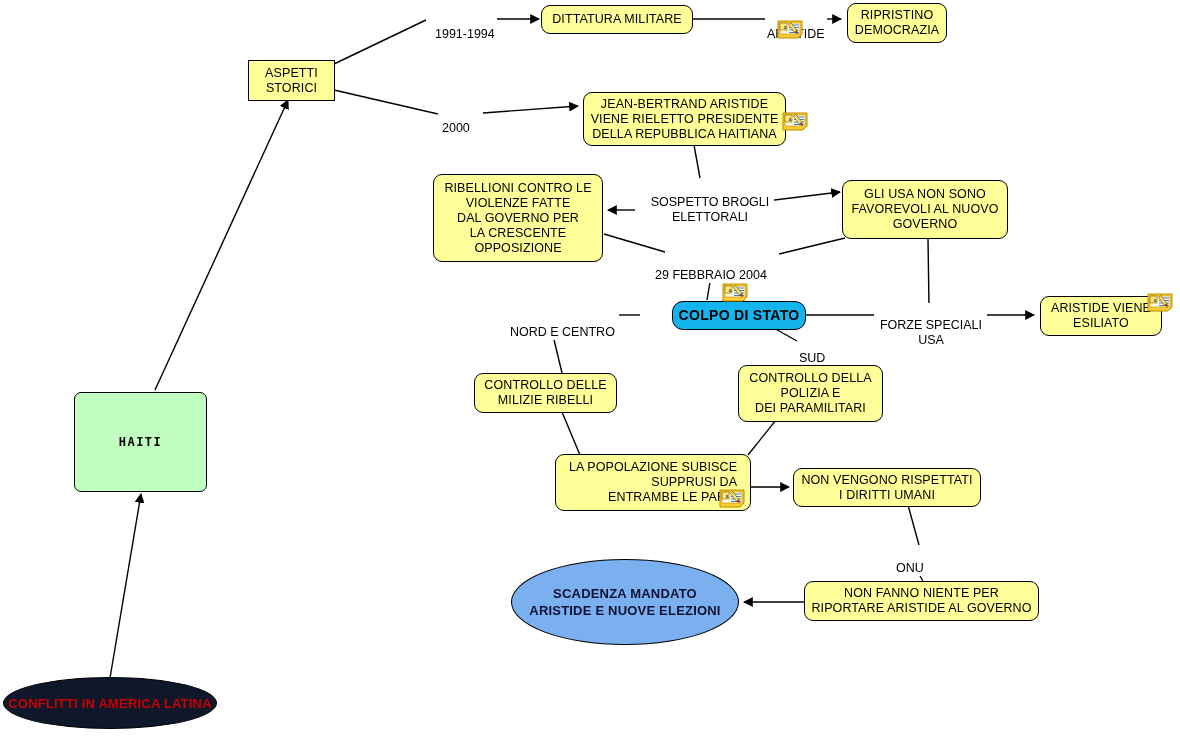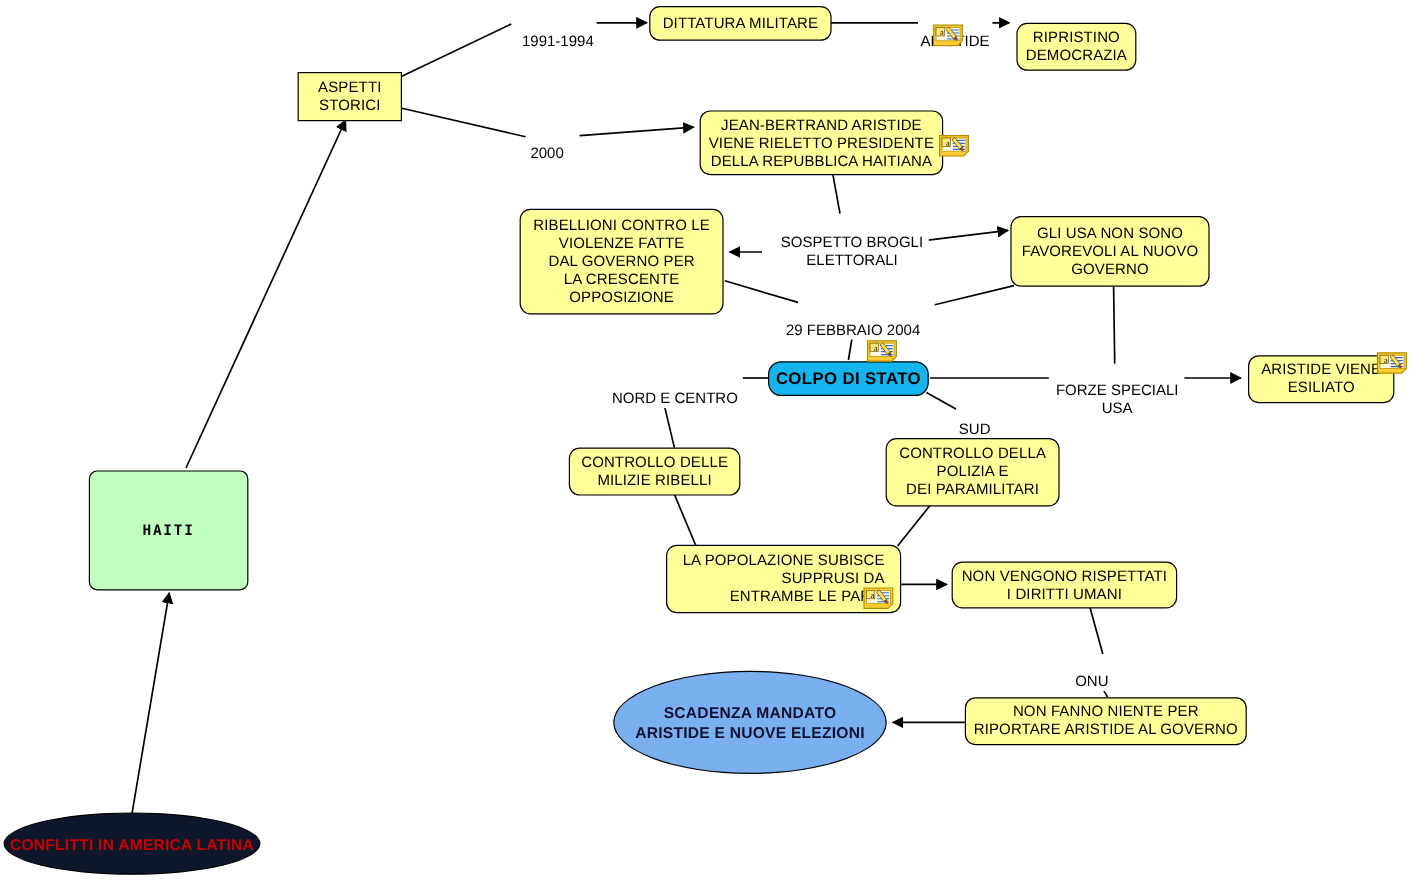--- a/index.html
+++ b/index.html
@@ -40,20 +40,21 @@
     z-index: 5;
   }
   .node.rounded { border-radius: 9px; }
   .node.rect { border-radius: 0; }
   .node.cyan {
     background: #14b4ef;
     font-weight: bold;
     font-size: 14px;
     border-radius: 11px;
     letter-spacing: 0.3px;
+    margin-left: 32px;
   }
   .node.green {
     background: #c0ffc0;
     border-radius: 7px;
     font-family: "DejaVu Sans Mono", "Liberation Mono", monospace;
     font-weight: bold;
     font-size: 12px;
     letter-spacing: 1.5px;
   }
   .ellipse {
@@ -174,21 +175,21 @@
 
   <div class="node rect" style="left:248px; top:60px; width:87px; height:41px;">
     <span>ASPETTI
 STORICI</span>
   </div>
 
   <div class="node rounded" style="left:541px; top:5px; width:152px; height:29px;">
     <span>DITTATURA MILITARE</span>
   </div>
 
-  <div class="node rounded" style="left:847px; top:3px; width:100px; height:40px;margin-top:16px;">
+  <div class="node rounded" style="left:847px; top:3px; width:100px; height:40px;">
     <span>RIPRISTINO
 DEMOCRAZIA</span>
   </div>
 
   <div class="node rounded" style="left:583px; top:80px; width:203px; height:54px;margin-top:12px;">
     <span>JEAN-BERTRAND ARISTIDE
 VIENE RIELETTO PRESIDENTE
 DELLA REPUBBLICA HAITIANA</span>
   </div>
 

